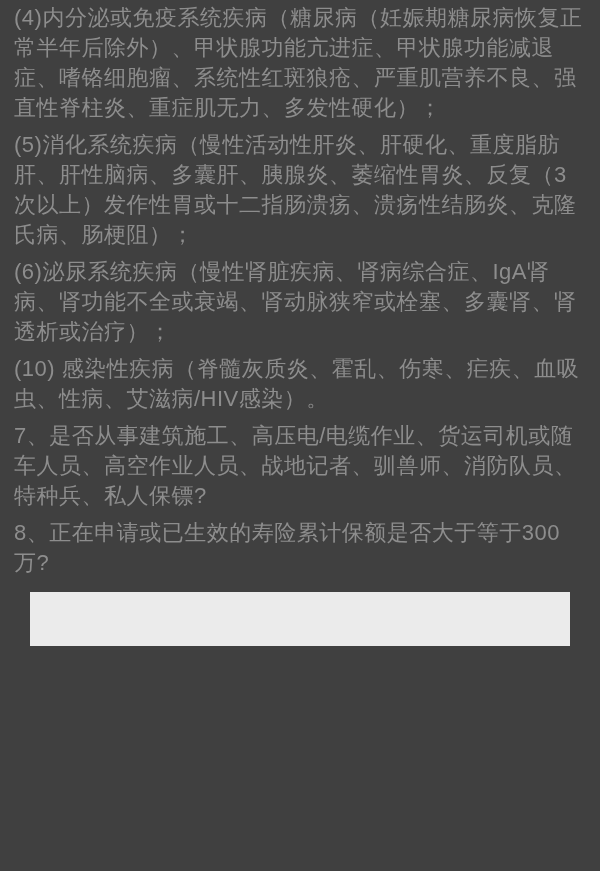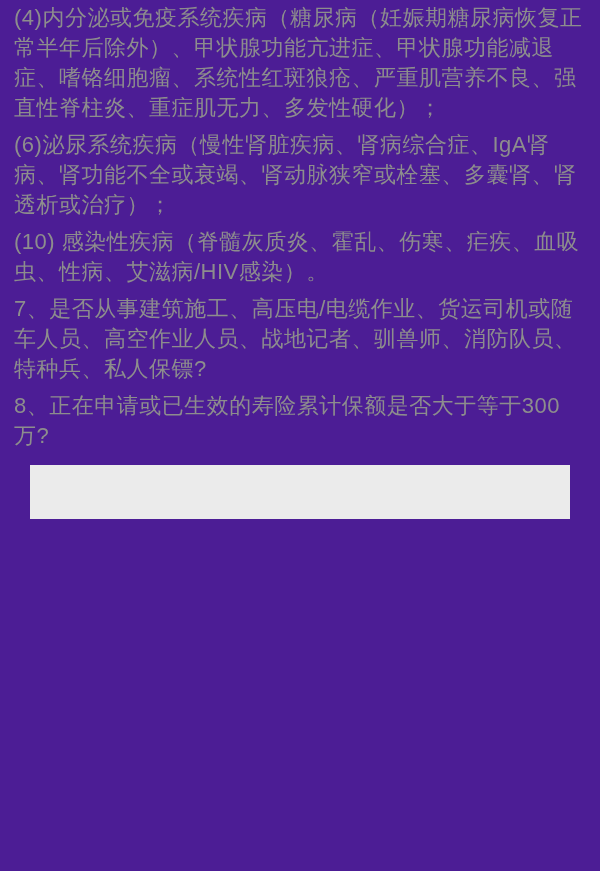--- a/index.html
+++ b/index.html
@@ -9,21 +9,21 @@
     height: 871px;
     overflow: hidden;
     background: #ffffff;
     font-family: "Liberation Sans", "DejaVu Sans", sans-serif;
   }
 
   .page {
     width: 600px;
     height: 871px;
     overflow: hidden;
-    background: #4c1d95;
+    background: #404040;
   }
 
   .content {
     padding: 3px 14px 0 14px;
     color: #8d8d8d;
     font-size: 22px;
     line-height: 30px;
     letter-spacing: 0.5px;
   }
 
@@ -43,20 +43,21 @@
     text-align: center;
   }
 </style>
 </head>
 <body>
 
 <div class="page">
 
   <div class="content">
     <p>(4)内分泌或免疫系统疾病（糖尿病（妊娠期糖尿病恢复正常半年后除外）、甲状腺功能亢进症、甲状腺功能减退症、嗜铬细胞瘤、系统性红斑狼疮、严重肌营养不良、强直性脊柱炎、重症肌无力、多发性硬化）；</p>
+    <p>(5)消化系统疾病（慢性活动性肝炎、肝硬化、重度脂肪肝、肝性脑病、多囊肝、胰腺炎、萎缩性胃炎、反复（3次以上）发作性胃或十二指肠溃疡、溃疡性结肠炎、克隆氏病、肠梗阻）；</p>
     <p>(6)泌尿系统疾病（慢性肾脏疾病、肾病综合症、IgA肾病、肾功能不全或衰竭、肾动脉狭窄或栓塞、多囊肾、肾透析或治疗）；</p>
     <p>(10) 感染性疾病（脊髓灰质炎、霍乱、伤寒、疟疾、血吸虫、性病、艾滋病/HIV感染）。</p>
 
     <p class="question">7、是否从事建筑施工、高压电/电缆作业、货运司机或随车人员、高空作业人员、战地记者、驯兽师、消防队员、特种兵、私人保镖?</p>
     <p class="question">8、正在申请或已生效的寿险累计保额是否大于等于300万?</p>
   </div>
 
   <div class="notice-box">
     
   </div>

